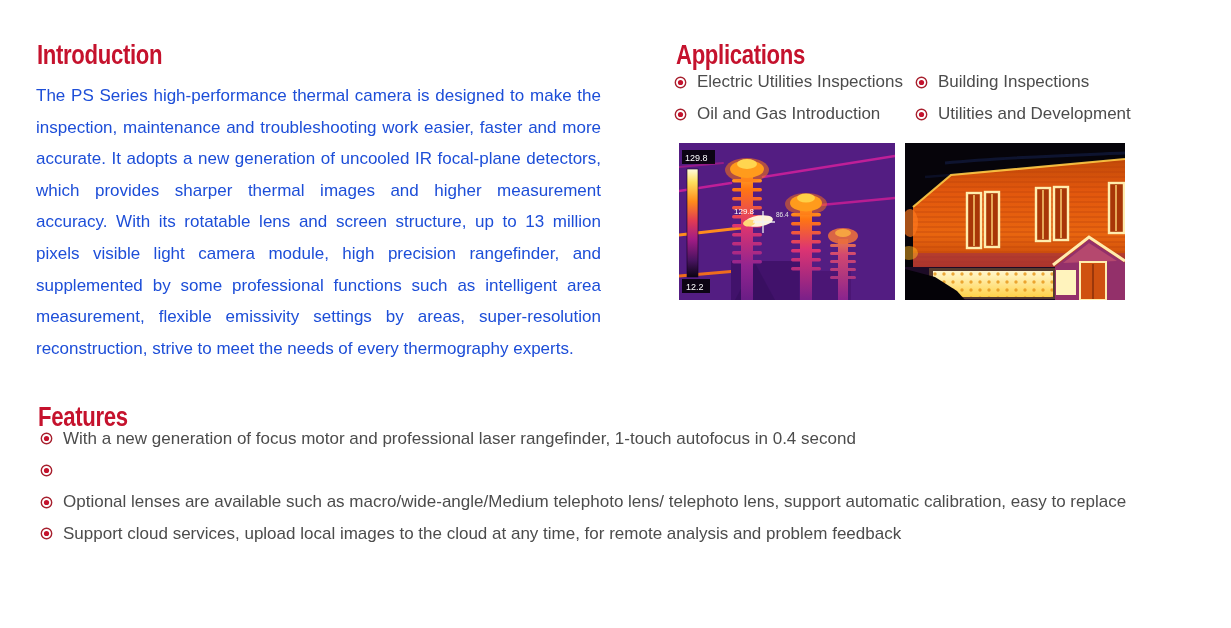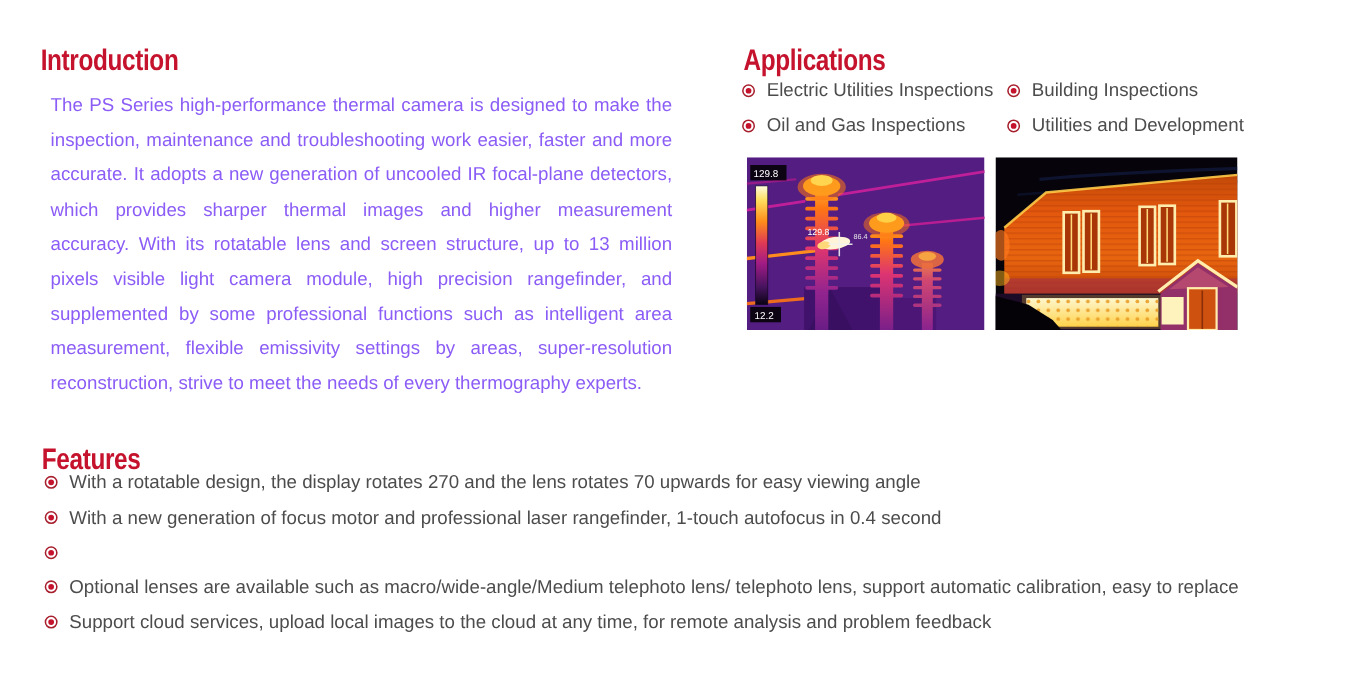--- a/index.html
+++ b/index.html
@@ -11,22 +11,22 @@
   .section-title {
     position:absolute; color:#c5122d; font-weight:700; font-size:27px;
     letter-spacing:-0.4px; transform:scaleX(0.82); transform-origin:left center;
     white-space:nowrap;
   }
   #intro-title { left:37px; top:18px; }
   #apps-title  { left:676px; top:18px; }
   #features-title { left:38px; top:380px; }
 
   .intro-body {
-    position:absolute; left:46px; top:63px; width:565px;
-    font-size:17px; line-height:31.6px; text-align:justify; color:#8b5cf6;
+    position:absolute; left:36px; top:63px; width:565px;
+    font-size:17px; line-height:31.6px; text-align:justify; color:#1d4ed8;
   }
 
   ul.plain { list-style:none; margin:0; padding:0; }
   .bullet-item { display:flex; align-items:center; gap:10px; font-size:17px; color:#4c4c4c; }
   .bullet-icon { flex:0 0 13px; width:13px; height:13px; }
 
   #apps-list {
     position:absolute; left:674px; top:66px; width:470px;
     display:grid; grid-template-columns:241px auto;
   }
@@ -63,21 +63,21 @@
         <circle cx="6.5" cy="6.5" r="5.2" fill="none" stroke="#a7202e" stroke-width="1.4"></circle>
         <circle cx="6.5" cy="6.5" r="2.6" fill="#c5122d"></circle>
       </svg>
       <span>Building Inspections</span>
     </li>
     <li class="bullet-item">
       <svg class="bullet-icon" viewBox="0 0 13 13">
         <circle cx="6.5" cy="6.5" r="5.2" fill="none" stroke="#a7202e" stroke-width="1.4"></circle>
         <circle cx="6.5" cy="6.5" r="2.6" fill="#c5122d"></circle>
       </svg>
-      <span>Oil and Gas Inspections</span>
+      <span>Oil and Gas Introduction</span>
     </li>
     <li class="bullet-item">
       <svg class="bullet-icon" viewBox="0 0 13 13">
         <circle cx="6.5" cy="6.5" r="5.2" fill="none" stroke="#a7202e" stroke-width="1.4"></circle>
         <circle cx="6.5" cy="6.5" r="2.6" fill="#c5122d"></circle>
       </svg>
       <span>Utilities and Development</span>
     </li>
   </ul>
 
@@ -266,27 +266,20 @@
   </svg>
 
   <h2 class="section-title" id="features-title">Features</h2>
 
   <ul class="plain" id="features-list">
     <li class="bullet-item">
       <svg class="bullet-icon" viewBox="0 0 13 13">
         <circle cx="6.5" cy="6.5" r="5.2" fill="none" stroke="#a7202e" stroke-width="1.4"></circle>
         <circle cx="6.5" cy="6.5" r="2.6" fill="#c5122d"></circle>
       </svg>
-      <span>With a rotatable design, the display rotates 270 and the lens rotates 70 upwards for easy viewing angle</span>
-    </li>
-    <li class="bullet-item">
-      <svg class="bullet-icon" viewBox="0 0 13 13">
-        <circle cx="6.5" cy="6.5" r="5.2" fill="none" stroke="#a7202e" stroke-width="1.4"></circle>
-        <circle cx="6.5" cy="6.5" r="2.6" fill="#c5122d"></circle>
-      </svg>
       <span>With a new generation of focus motor and professional laser rangefinder, 1-touch autofocus in 0.4 second</span>
     </li>
     <li class="bullet-item">
       <svg class="bullet-icon" viewBox="0 0 13 13">
         <circle cx="6.5" cy="6.5" r="5.2" fill="none" stroke="#a7202e" stroke-width="1.4"></circle>
         <circle cx="6.5" cy="6.5" r="2.6" fill="#c5122d"></circle>
       </svg>
     </li>
     <li class="bullet-item">
       <svg class="bullet-icon" viewBox="0 0 13 13">

